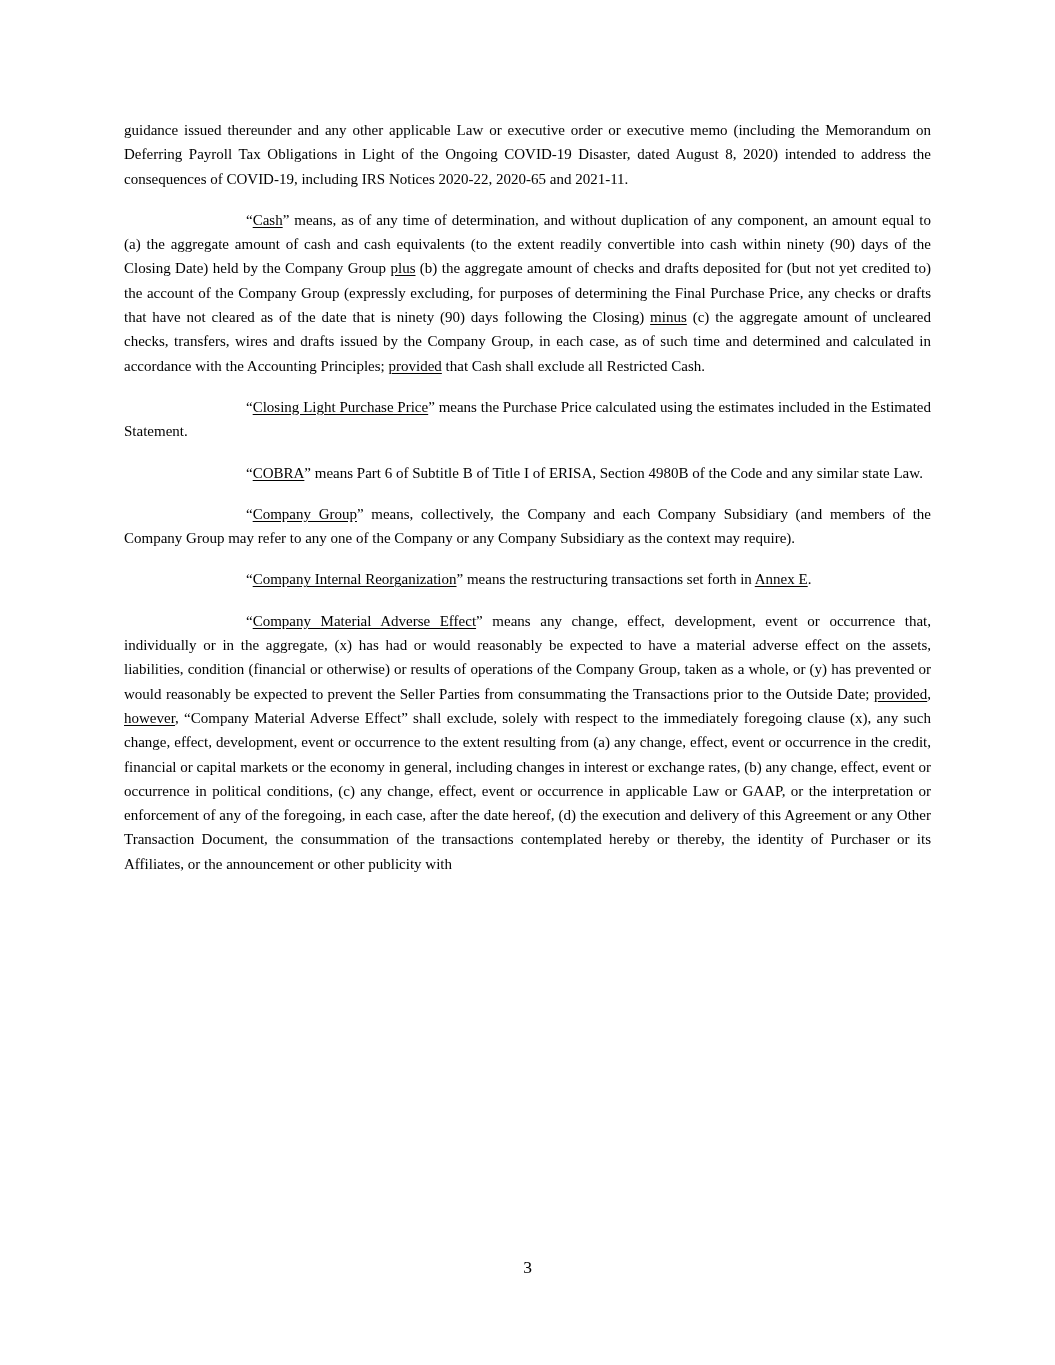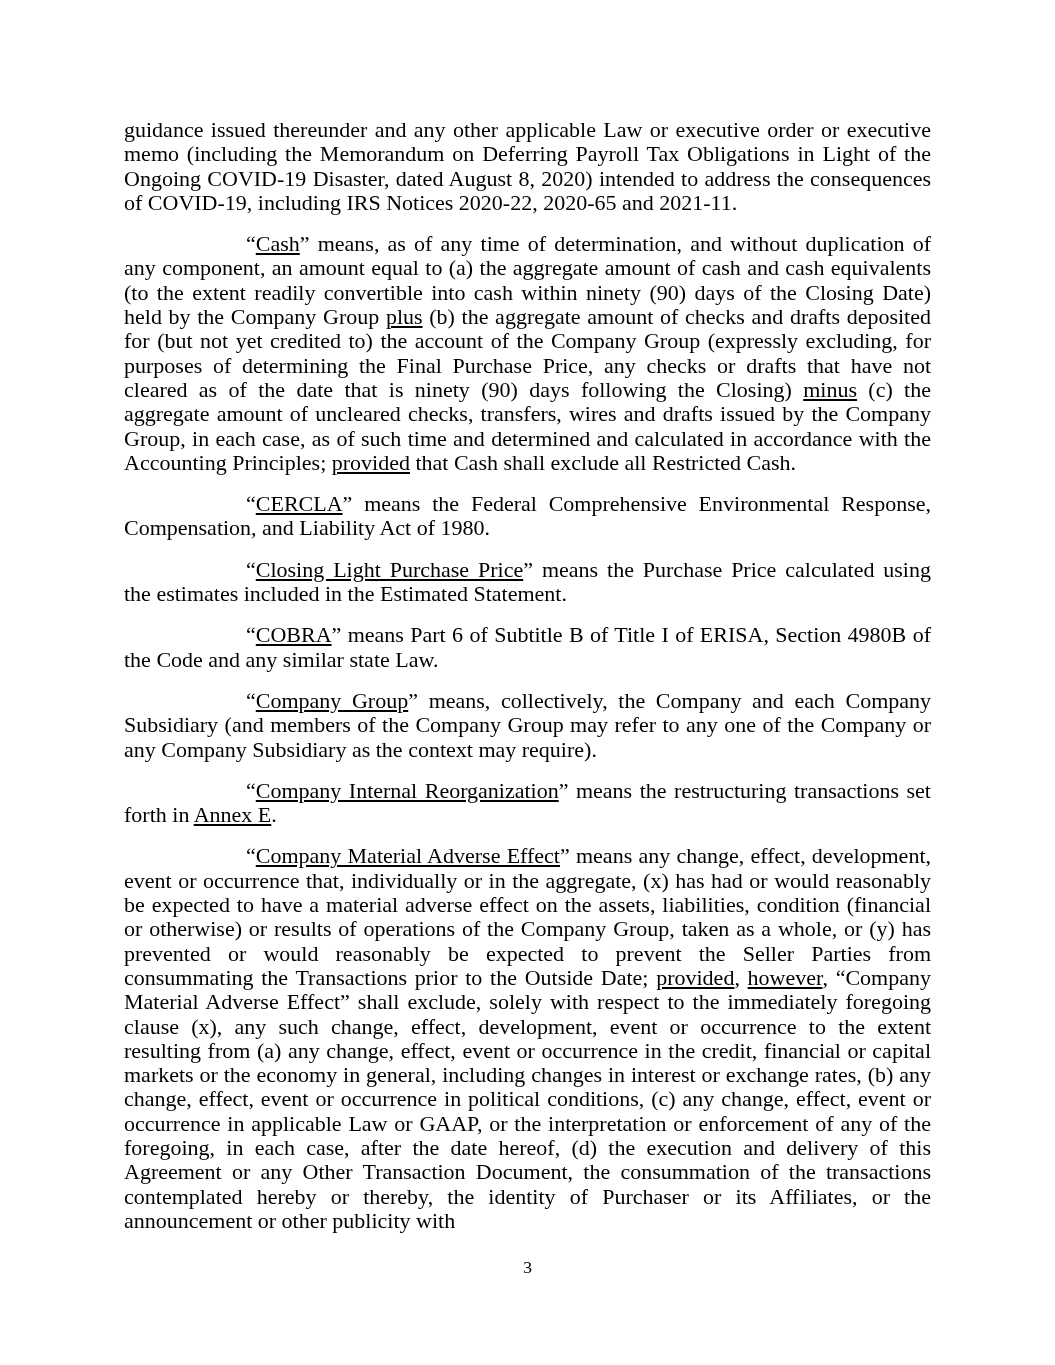--- a/index.html
+++ b/index.html
@@ -17,21 +17,21 @@
     overflow: hidden;
   }
   .doc-body {
     position: absolute;
     left: 124px;
     top: 118px;
     width: 807px;
   }
   p.para {
     margin: 0 0 17px 0;
-    font-size: 22px;
+    font-size: 15px;
     line-height: 24.3px;
     text-align: justify;
   }
   p.para.indent {
     text-indent: 122px;
   }
   .u {
     text-decoration: underline;
     text-underline-offset: 2px;
   }
@@ -45,21 +45,20 @@
     line-height: 24.3px;
   }
 </style>
 </head>
 <body>
 
 <div class="page">
   <div class="doc-body">
       <p class="para"><span>guidance issued thereunder and any other applicable Law or executive order or executive memo (including the Memorandum on Deferring Payroll Tax Obligations in Light of the Ongoing COVID-19 Disaster, dated August 8, 2020) intended to address the consequences of COVID-19, including IRS Notices 2020-22, 2020-65 and 2021-11.</span></p>
       <p class="para indent"><span>“</span><span class="u">Cash</span><span>” means, as of any time of determination, and without duplication of any component, an amount equal to (a) the aggregate amount of cash and cash equivalents (to the extent readily convertible into cash within ninety (90) days of the Closing Date) held by the Company Group </span><span class="u">plus</span><span> (b) the aggregate amount of checks and drafts deposited for (but not yet credited to) the account of the Company Group (expressly excluding, for purposes of determining the Final Purchase Price, any checks or drafts that have not cleared as of the date that is ninety (90) days following the Closing) </span><span class="u">minus</span><span> (c) the aggregate amount of uncleared checks, transfers, wires and drafts issued by the Company Group, in each case, as of such time and determined and calculated in accordance with the Accounting Principles; </span><span class="u">provided</span><span> that Cash shall exclude all Restricted Cash.</span></p>
-      <p class="para indent"><span>“</span><span class="u">CERCLA</span><span>” means the Federal Comprehensive Environmental Response, Compensation, and Liability Act of 1980.</span></p>
       <p class="para indent"><span>“</span><span class="u">Closing Light Purchase Price</span><span>” means the Purchase Price calculated using the estimates included in the Estimated Statement.</span></p>
       <p class="para indent"><span>“</span><span class="u">COBRA</span><span>” means Part 6 of Subtitle B of Title I of ERISA, Section 4980B of the Code and any similar state Law.</span></p>
       <p class="para indent"><span>“</span><span class="u">Company Group</span><span>” means, collectively, the Company and each Company Subsidiary (and members of the Company Group may refer to any one of the Company or any Company Subsidiary as the context may require).</span></p>
       <p class="para indent"><span>“</span><span class="u">Company Internal Reorganization</span><span>” means the restructuring transactions set forth in </span><span class="u">Annex E</span><span>.</span></p>
       <p class="para indent"><span>“</span><span class="u">Company Material Adverse Effect</span><span>” means any change, effect, development, event or occurrence that, individually or in the aggregate, (x) has had or would reasonably be expected to have a material adverse effect on the assets, liabilities, condition (financial or otherwise) or results of operations of the Company Group, taken as a whole, or (y) has prevented or would reasonably be expected to prevent the Seller Parties from consummating the Transactions prior to the Outside Date; </span><span class="u">provided</span><span>, </span><span class="u">however</span><span>, “Company Material Adverse Effect” shall exclude, solely with respect to the immediately foregoing clause (x), any such change, effect, development, event or occurrence to the extent resulting from (a) any change, effect, event or occurrence in the credit, financial or capital markets or the economy in general, including changes in interest or exchange rates, (b) any change, effect, event or occurrence in political conditions, (c) any change, effect, event or occurrence in applicable Law or GAAP, or the interpretation or enforcement of any of the foregoing, in each case, after the date hereof, (d) the execution and delivery of this Agreement or any Other Transaction Document, the consummation of the transactions contemplated hereby or thereby, the identity of Purchaser or its Affiliates, or the announcement or other publicity with</span></p>
     </div>
   <div class="page-number">3</div>
 </div>
 
 </body></html>

